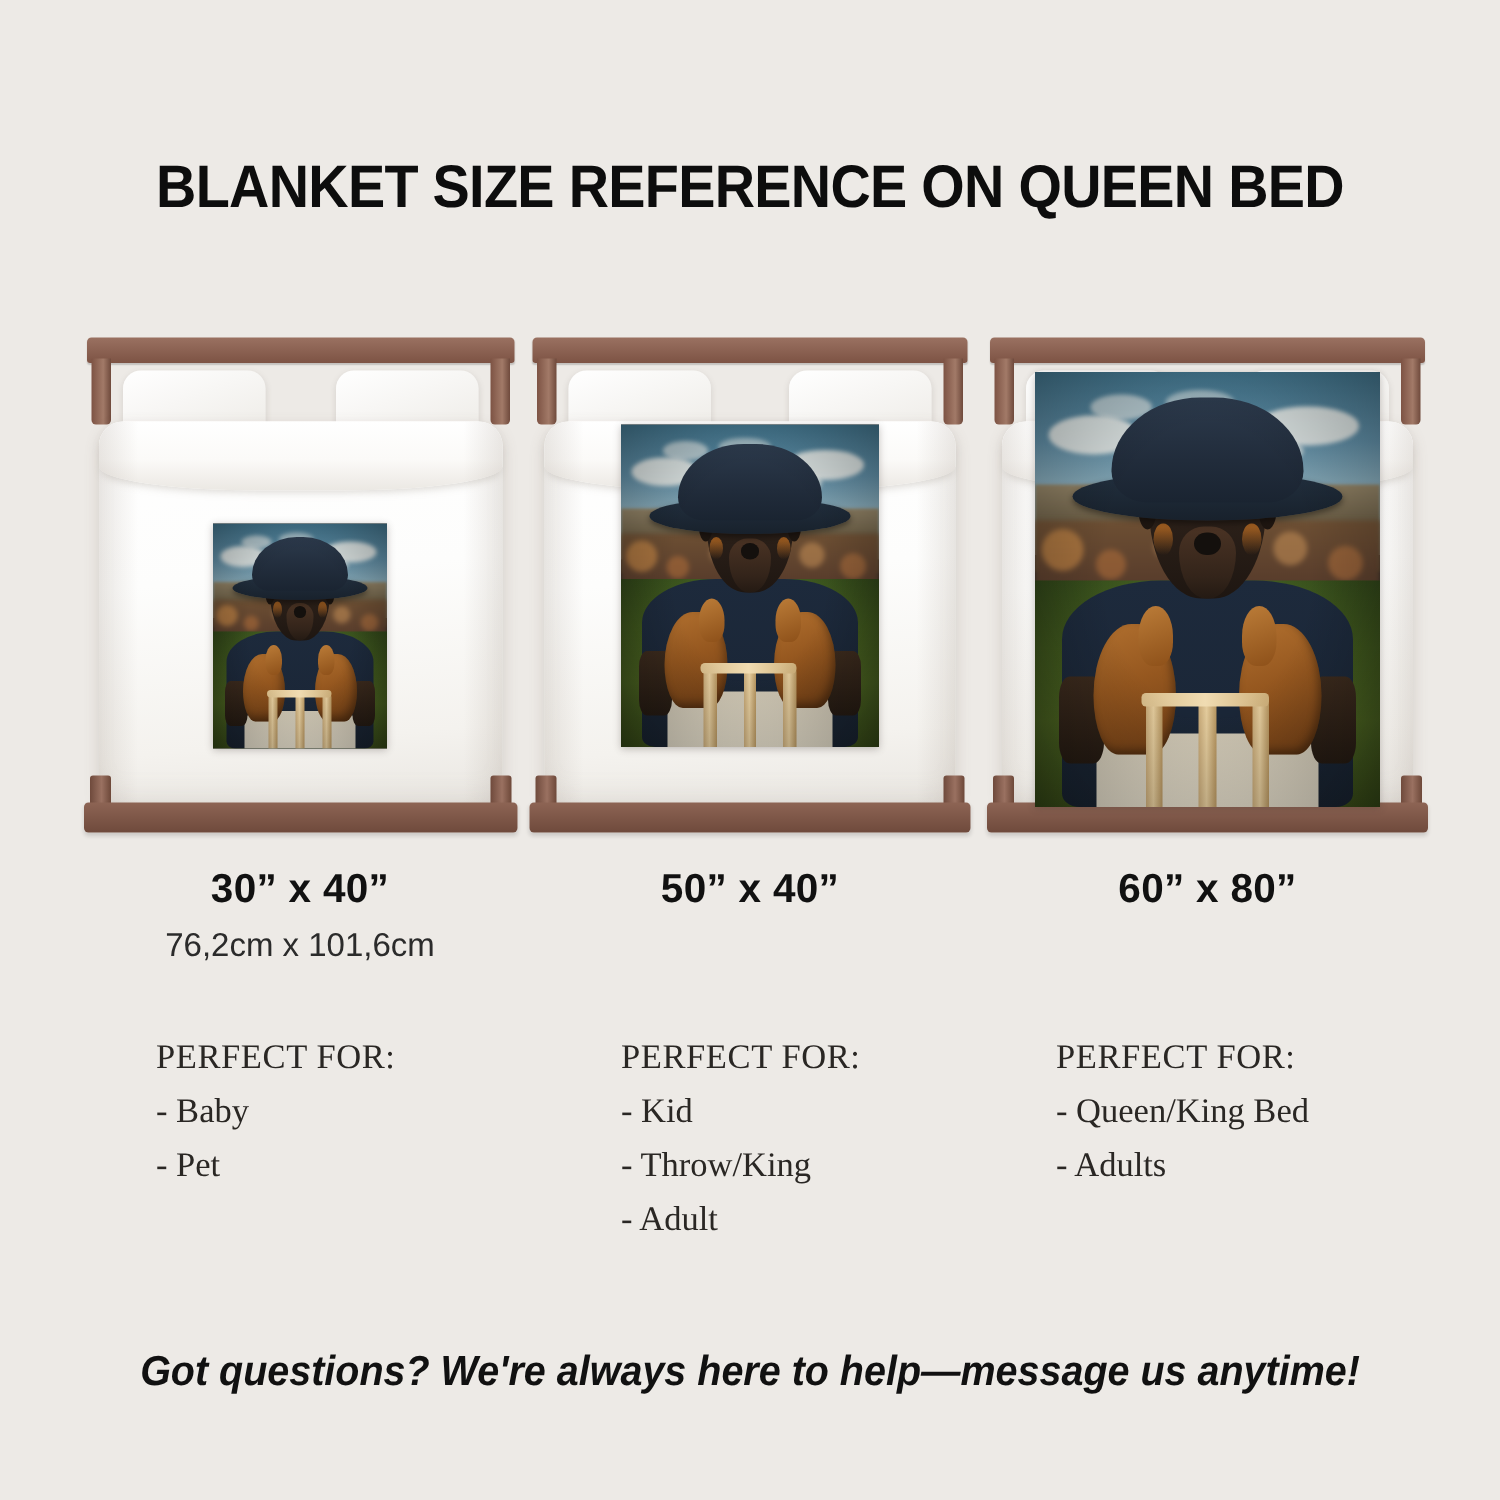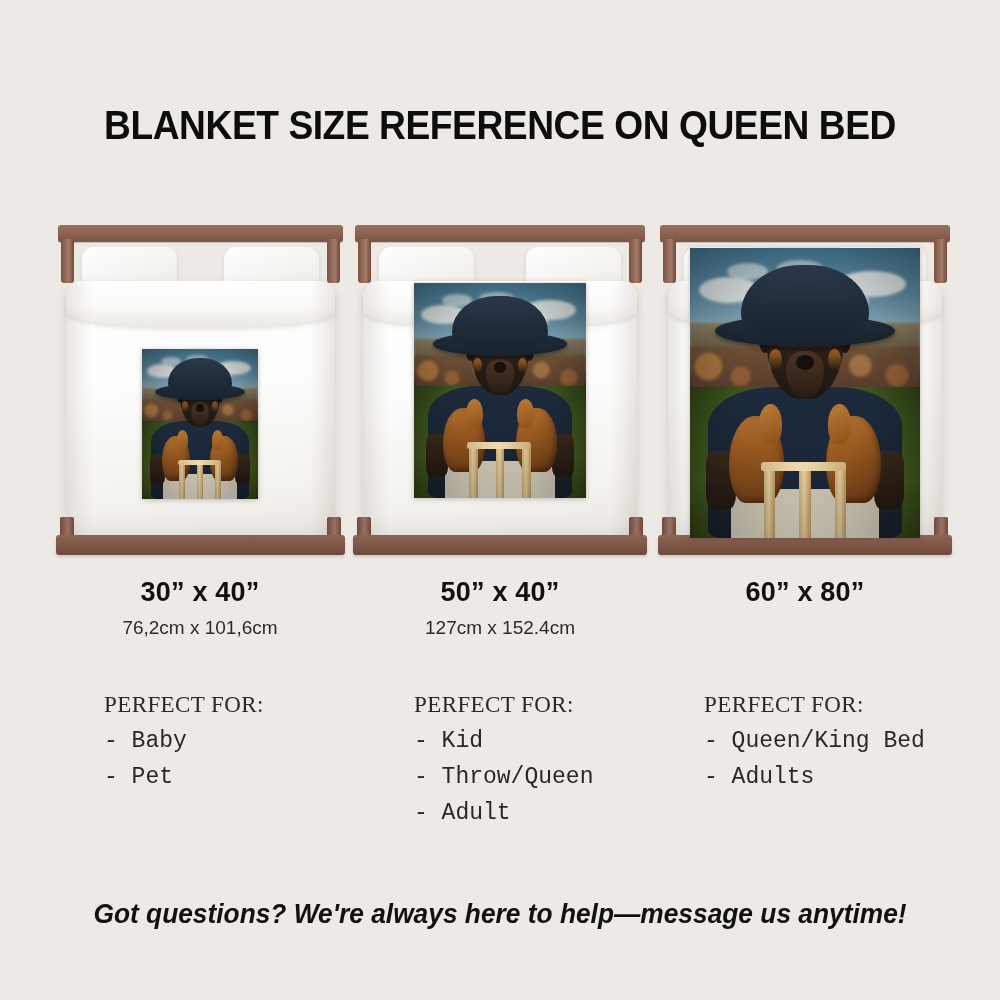--- a/index.html
+++ b/index.html
@@ -216,34 +216,34 @@
   
   .size-in{
     margin-top:22px;text-align:center;
     font-family:"Liberation Sans",sans-serif;
     font-weight:700;font-size:27px;color:#111;
     letter-spacing:.2px;
   }
   .size-cm{
     margin-top:9px;text-align:center;
     font-family:"Liberation Sans",sans-serif;
-    font-weight:400;font-size:19px;color:#2b2b2b;
+    font-weight:400;font-size:22px;color:#2b2b2b;
   }
 
   
   .pf{
     position:absolute;top:687px;
     font-family:"Liberation Serif",serif;
     font-size:23px;color:#2a2724;line-height:1.57;
   }
   .pf-0{left:104px;}
   .pf-1{left:414px;}
   .pf-2{left:704px;}
   .pf-title{letter-spacing:.4px;}
-  .pf li{list-style:none;font-family:Liberation Mono, monospace;}
+  .pf li{list-style:none;}
   .pf ul{margin:0;padding:0;}
 
   
   .footer{
     position:absolute;left:0;top:898px;width:1000px;text-align:center;
     font-family:"Liberation Sans",sans-serif;
     font-weight:700;font-style:italic;font-size:28px;color:#111;
     transform:scaleX(0.94);transform-origin:center center;
     white-space:nowrap;
   }
@@ -369,21 +369,20 @@
             <div class="stump s2"></div>
             <div class="stump s3"></div>
             <div class="art-vig"></div>
           </div>
         </div>
         <div class="footpost l"></div>
         <div class="footpost r"></div>
         <div class="footrail"></div>
       </div>
       <div class="size-in">50” x 40”</div>
-      <div class="size-cm">127cm x 152.4cm</div>
     </div>
 
     <div class="col col-2">
       <div class="bed bed-2">
         <div class="headrail"></div>
         <div class="post l"></div>
         <div class="post r"></div>
         <div class="pillow p1"></div>
         <div class="pillow p2"></div>
         <div class="duvet"></div>
@@ -445,21 +444,21 @@
     <ul>
       <li>- Baby</li>
       <li>- Pet</li>
     </ul>
   </div>
 
   <div class="pf pf-1">
     <div class="pf-title">PERFECT FOR:</div>
     <ul>
       <li>- Kid</li>
-      <li>- Throw/Queen</li>
+      <li>- Throw/King</li>
       <li>- Adult</li>
     </ul>
   </div>
 
   <div class="pf pf-2">
     <div class="pf-title">PERFECT FOR:</div>
     <ul>
       <li>- Queen/King Bed</li>
       <li>- Adults</li>
     </ul>

